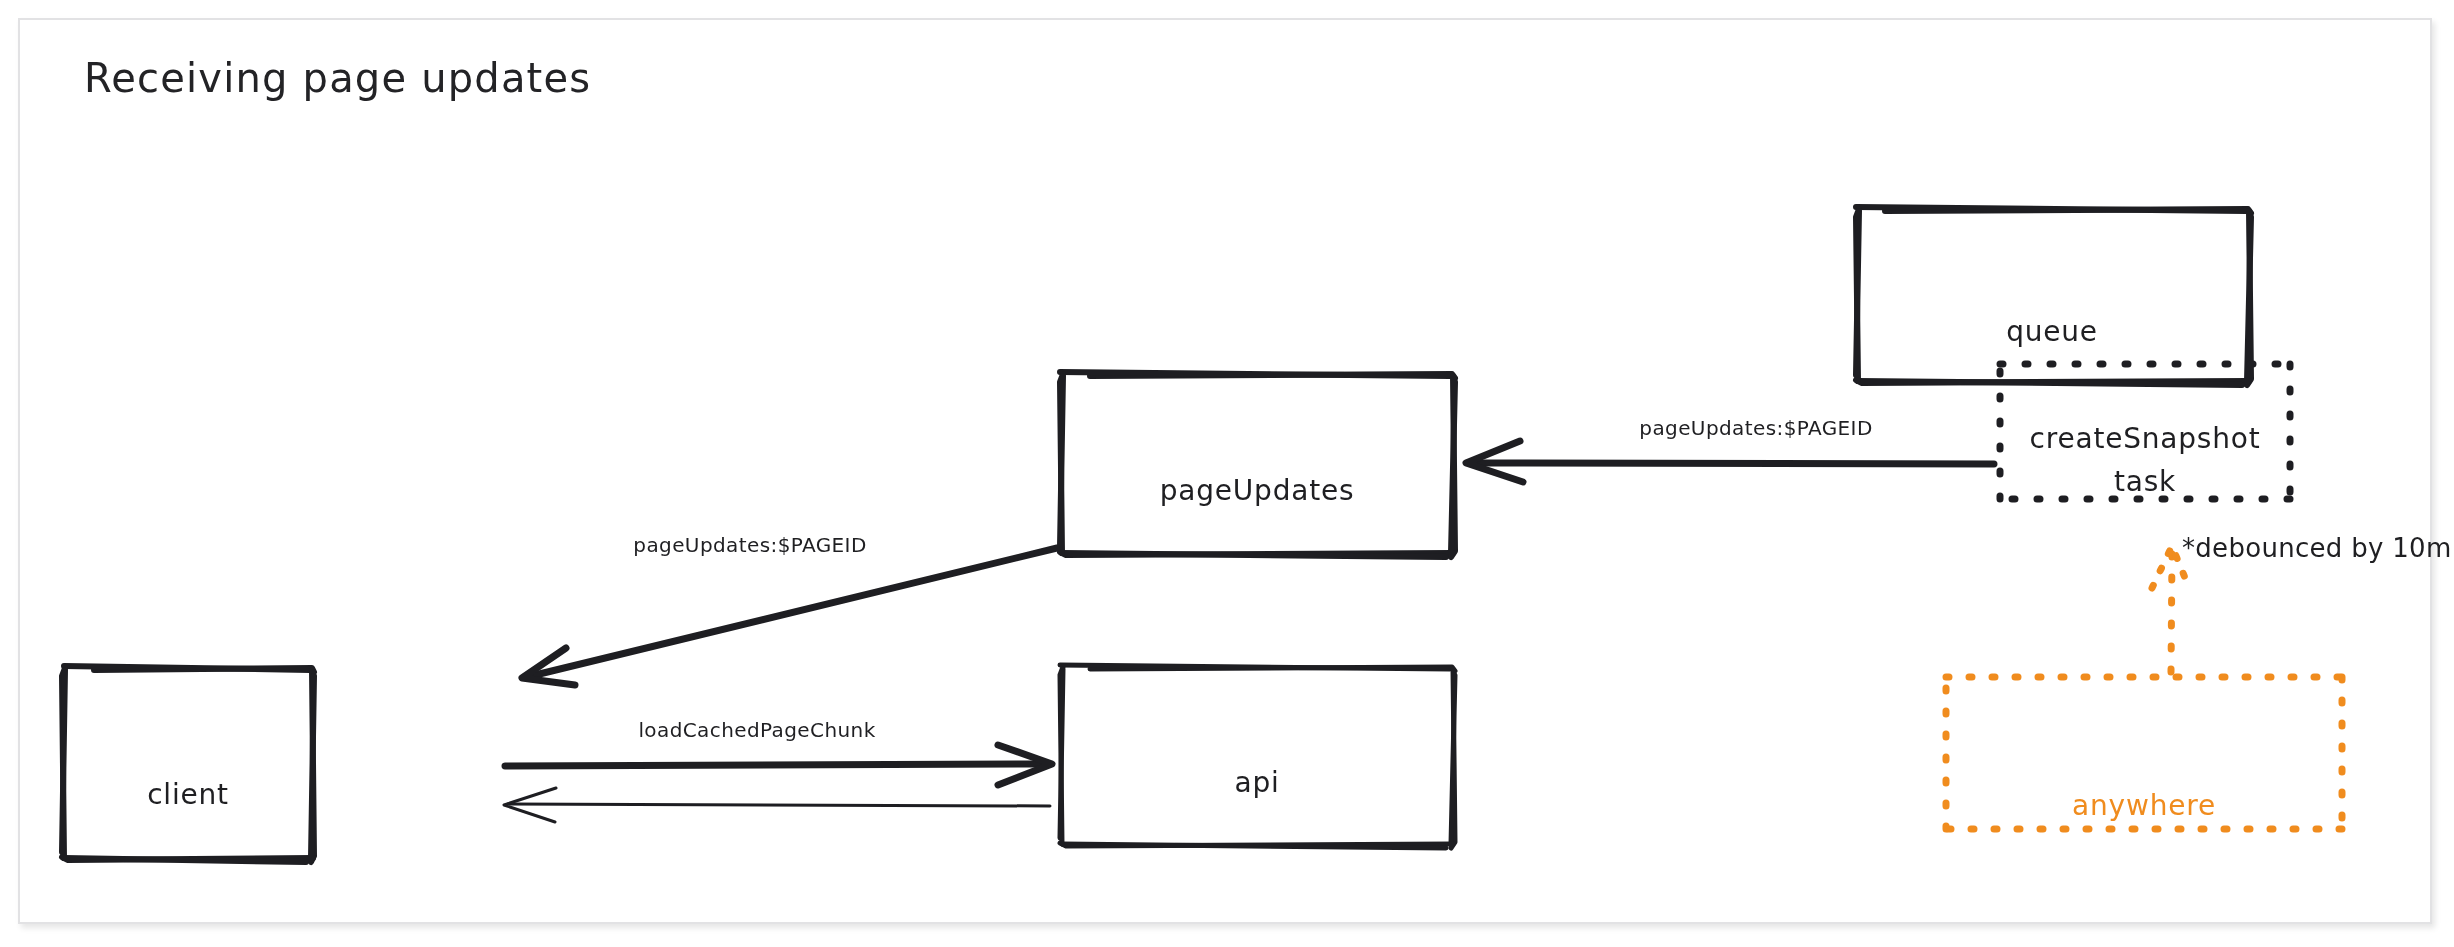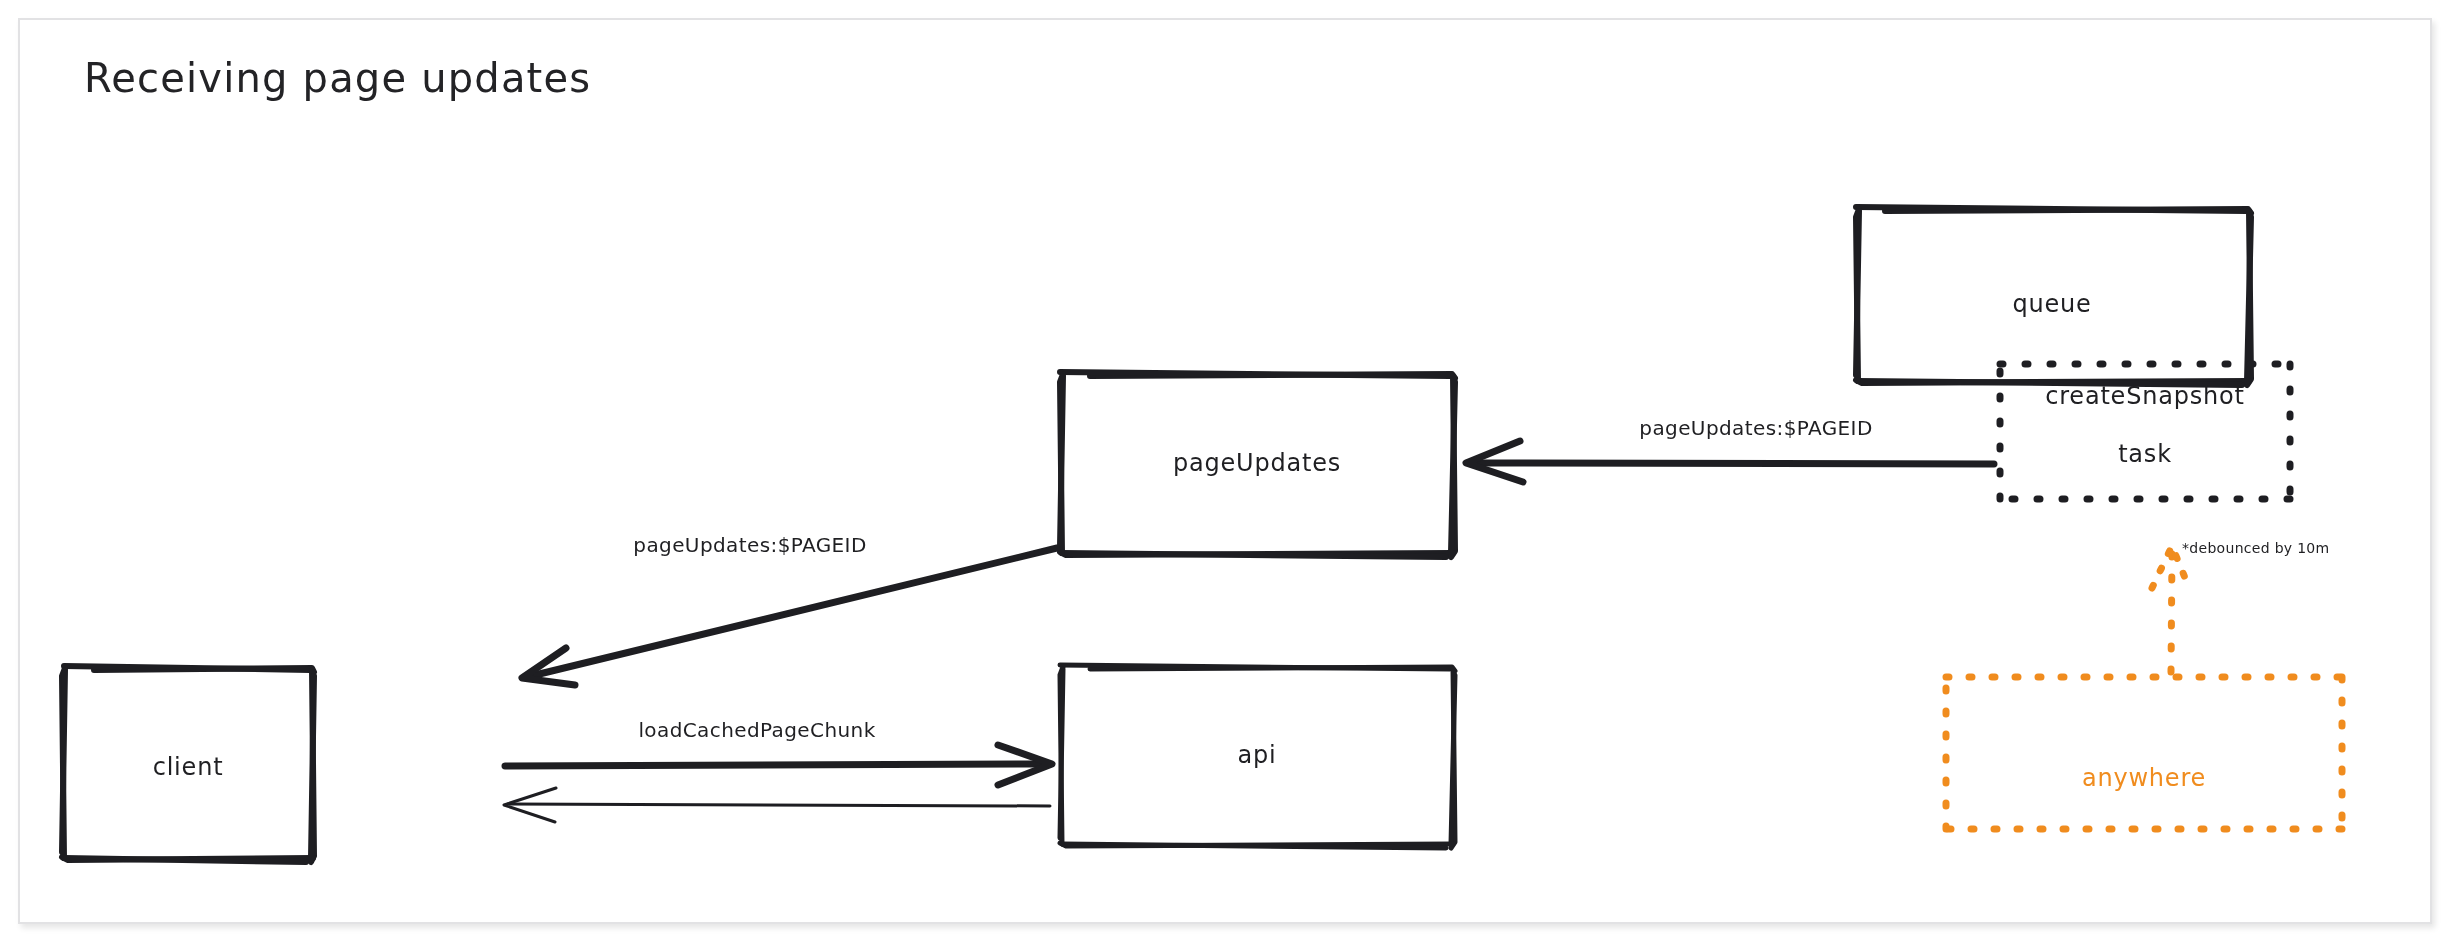--- a/index.html
+++ b/index.html
@@ -51,34 +51,35 @@
   }
   #diagram-title {
     left: 84px;
     top: 78px;
     font-size: 40px;
     color: #232326;
     letter-spacing: 1.2px;
     transform: translateY(-50%);
   }
   .node-label {
-    font-size: 24px;
+    font-size: 28px;
     text-align: center;
     line-height: 1.22;
     transform: translate(-50%, -50%);
     letter-spacing: 0.8px;
+    margin-top: 27px;
   }
   .edge-label {
     font-size: 20px;
     text-align: center;
     transform: translate(-50%, -50%);
     letter-spacing: 0.4px;
   }
   .note-label {
-    font-size: 14px;
+    font-size: 26px;
     text-align: center;
     transform: translateY(-50%);
     letter-spacing: 0.3px;
   }
   .orange {
     color: #f08c1e;
   }
 </style>
 </head>
 <body>
@@ -189,21 +190,21 @@
   <div class="lbl hand" id="diagram-title">Receiving page updates</div>
 
   <div class="lbl hand node-label" style="left:188px; top:768px;">client</div>
 
   <div class="lbl hand node-label" style="left:1257px; top:464px;">pageUpdates</div>
 
   <div class="lbl hand node-label" style="left:1257px; top:756px;">api</div>
 
   <div class="lbl hand node-label" style="left:2052px; top:305px;">queue</div>
 
-  <div class="lbl hand node-label" style="left:2145px; top:397px;">createSnapshot</div>
+  <div class="lbl hand node-label" style="left:2145px; top:412px;">createSnapshot</div>
   <div class="lbl hand node-label" style="left:2145px; top:455px;">task</div>
 
   <div class="lbl hand node-label orange" style="left:2144px; top:779px;">anywhere</div>
 
   <div class="lbl hand edge-label" style="left:1756px; top:428px;">pageUpdates:$PAGEID</div>
 
   <div class="lbl hand edge-label" style="left:750px; top:545px;">pageUpdates:$PAGEID</div>
 
   <div class="lbl hand edge-label" style="left:757px; top:730px;">loadCachedPageChunk</div>
 

